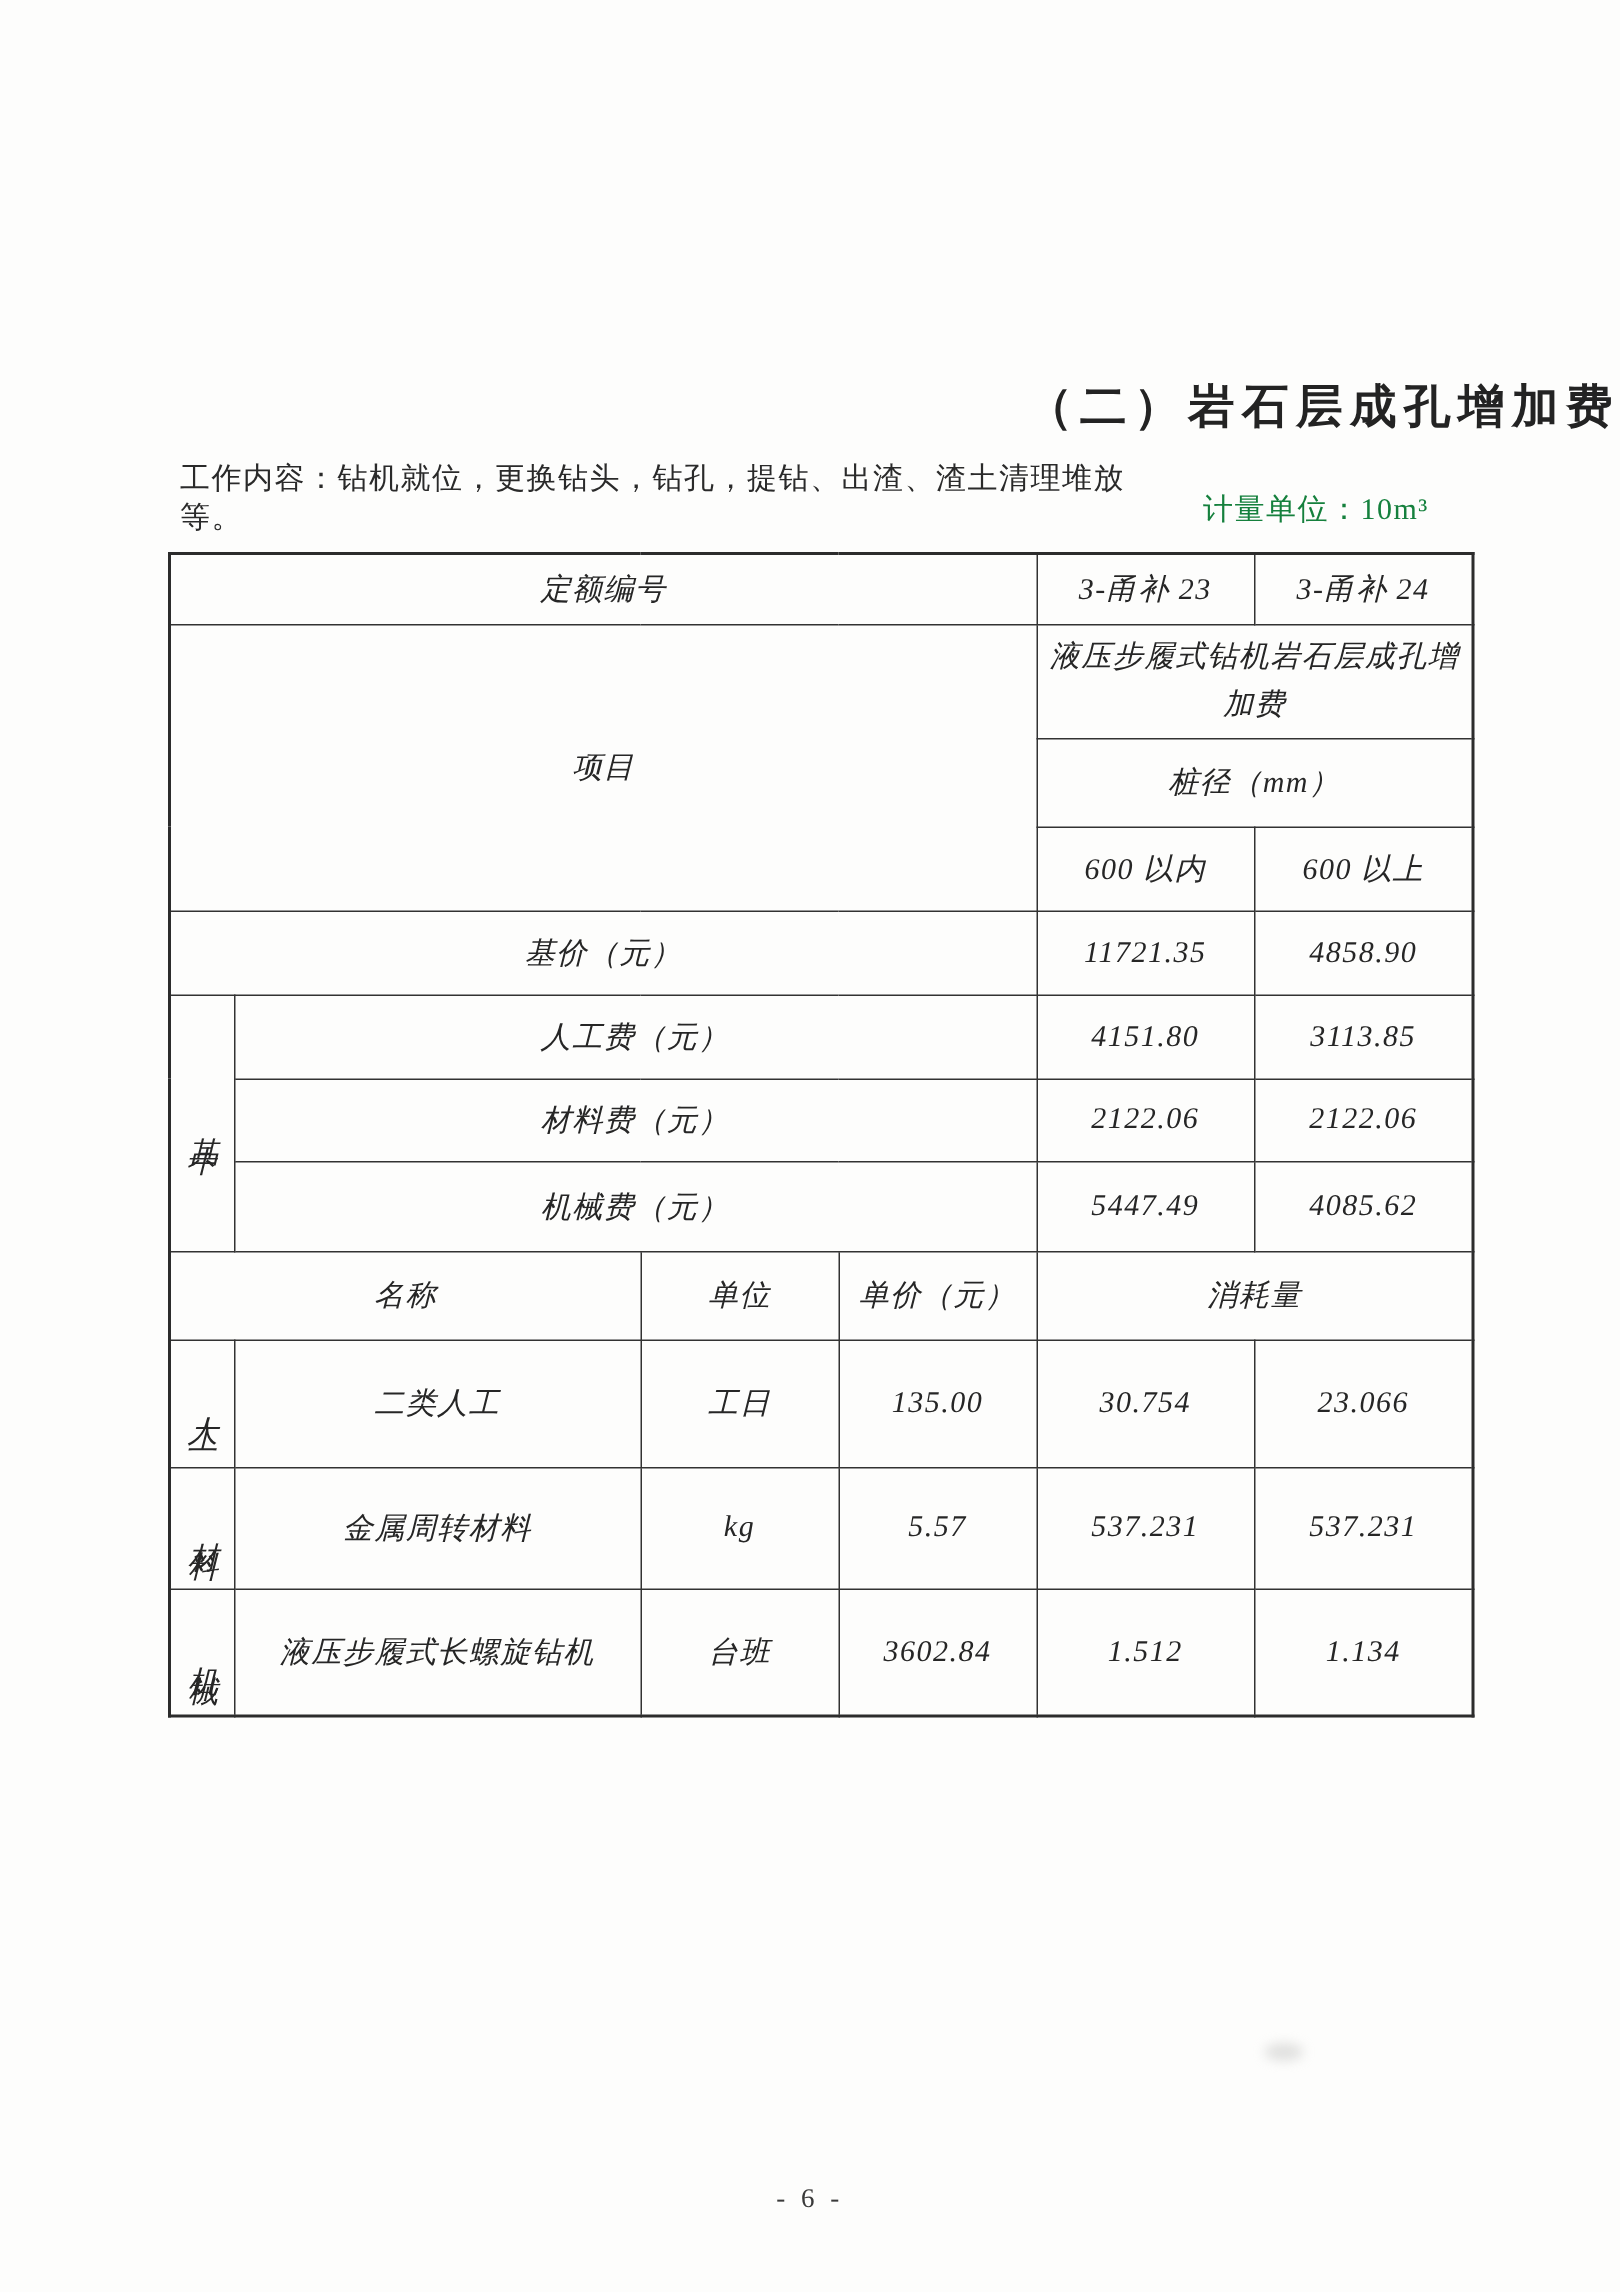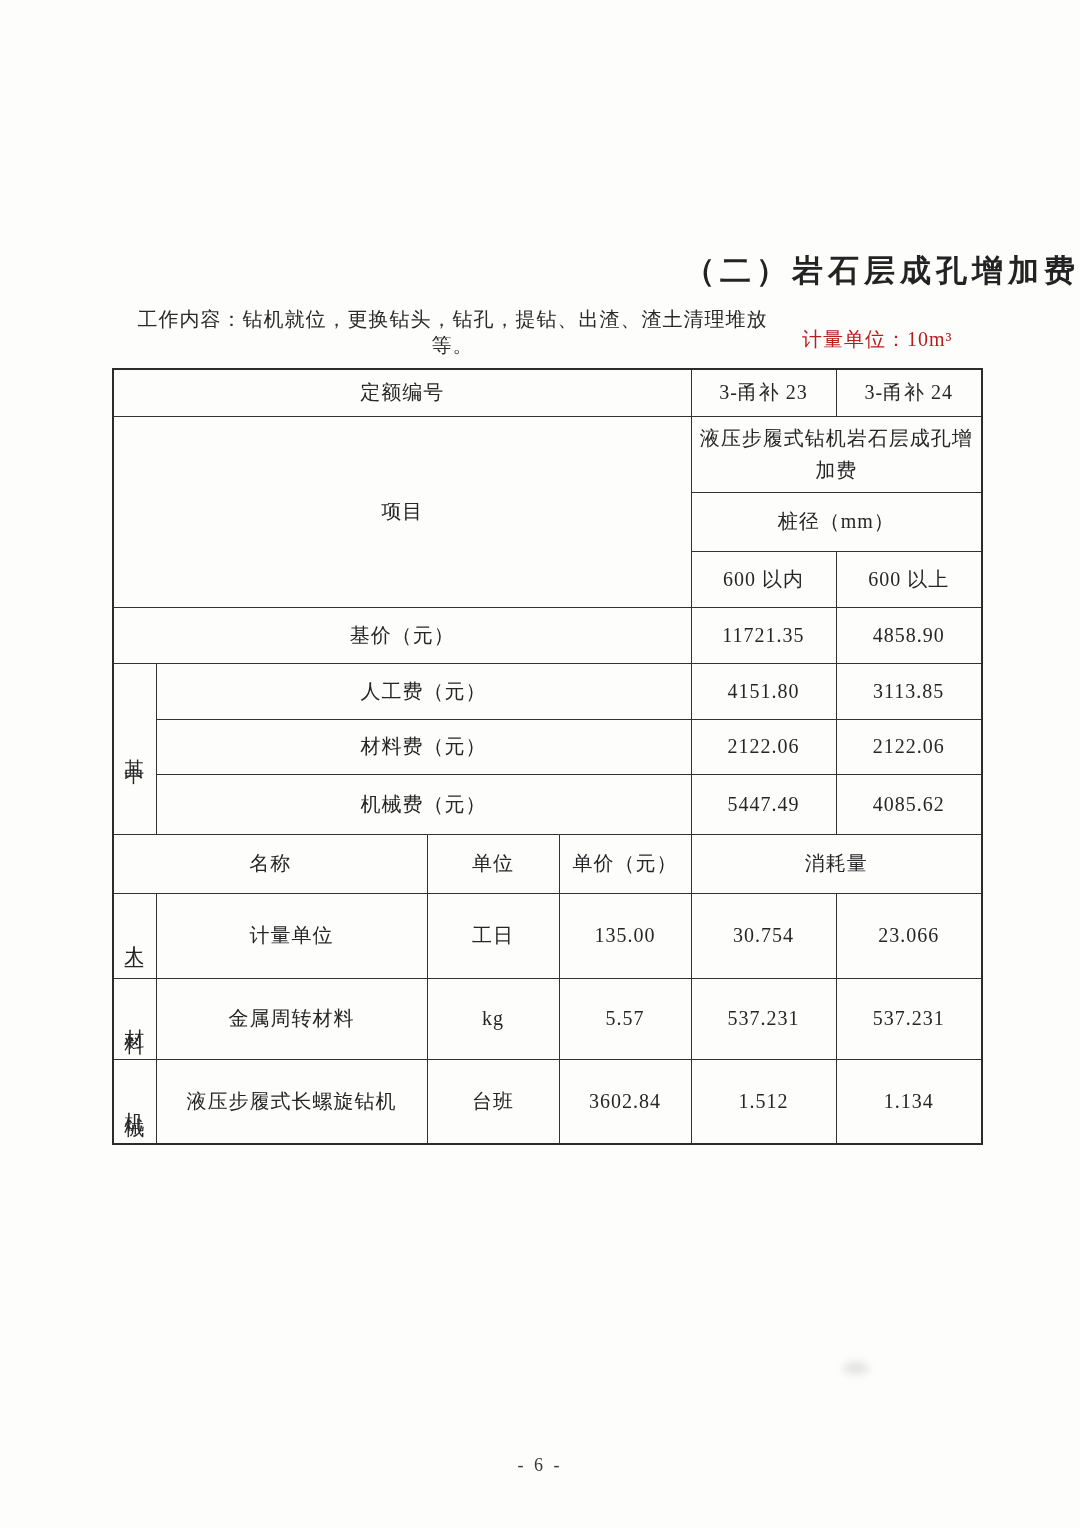--- a/index.html
+++ b/index.html
@@ -28,30 +28,29 @@
   }
   .work-content {
     position: absolute;
     top: 306px;
     left: 120px;
     width: 665px;
     font-size: 20px;
     line-height: 26px;
     letter-spacing: 1px;
     color: #2a2a2a;
-    text-align: center;
   }
   .unit-label {
     position: absolute;
     top: 326px;
     left: 802px;
     width: 200px;
     font-size: 20px;
     letter-spacing: 1px;
-    color: #b91c1c;
+    color: #15803d;
     font-family: Liberation Serif, serif;
   }
   table.quota {
     position: absolute;
     top: 368px;
     left: 112px;
     width: 869px;
     height: 775px;
     border-collapse: collapse;
     table-layout: fixed;
@@ -61,20 +60,21 @@
   table.quota td {
     border: 1.5px solid #323232;
     text-align: center;
     vertical-align: middle;
     padding: 0 6px;
     letter-spacing: 1px;
     overflow: hidden;
   }
   table.quota {
     border: 2.5px solid #2c2c2c;
+    font-style: italic;
   }
   td.section-top {
     border-top-width: 2.5px;
     margin-left: 15px;
   }
   td.group-cell {
     padding: 0 26px;
     line-height: 32px;
   }
   .vtext {
@@ -174,21 +174,21 @@
 
   <tr style="height:59px">
     <td colspan="2" class="section-top">名称</td>
     <td class="section-top">单位</td>
     <td class="section-top">单价（元）</td>
     <td colspan="2" class="section-top">消耗量</td>
   </tr>
 
   <tr style="height:85px">
     <td><span class="vtext">人工</span></td>
-    <td>计量单位</td>
+    <td>二类人工</td>
     <td>工日</td>
     <td class="num">135.00</td>
     <td class="num">30.754</td>
     <td class="num">23.066</td>
   </tr>
 
   <tr style="height:81px">
     <td><span class="vtext">材料</span></td>
     <td>金属周转材料</td>
     <td>kg</td>

